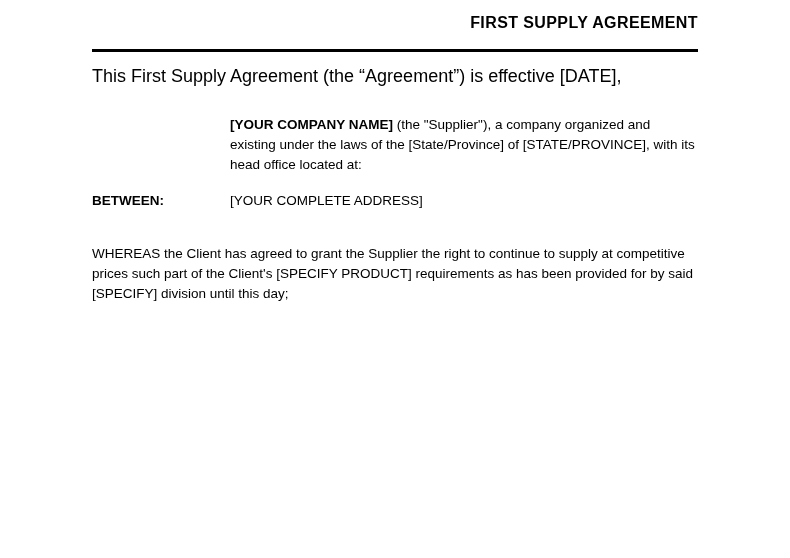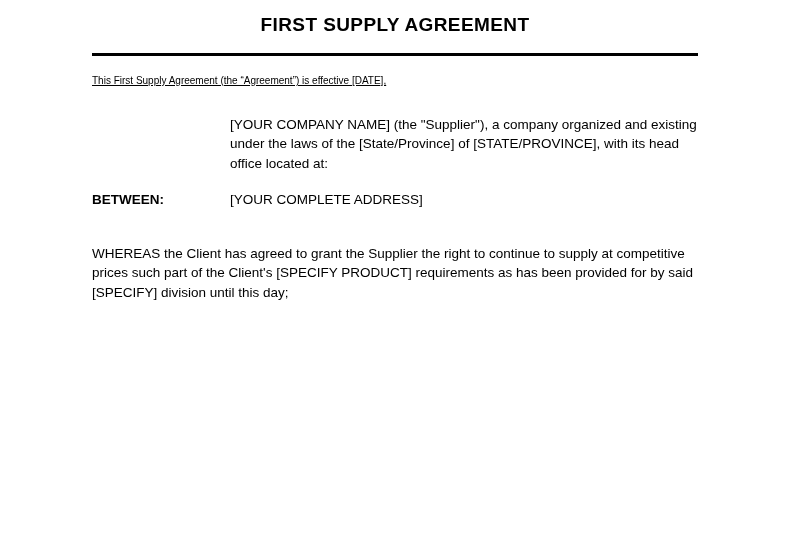--- a/index.html
+++ b/index.html
@@ -15,57 +15,56 @@
     overflow: hidden;
   }
   .page {
     position: relative;
     width: 790px;
     height: 558px;
     box-sizing: border-box;
     padding: 0 92px;
   }
   .doc-title {
-    text-align: center;
-    font-size: 19px;
+    text-align: right;
+    font-size: 16px;
     font-weight: bold;
     letter-spacing: 0.4px;
     margin: 14px 0 0 0;
     padding: 0;
   }
   .title-rule {
     height: 3px;
     background: #000000;
     margin: 17px 0 0 0;
   }
   .intro-line {
-    font-size: 10px;
+    font-size: 18px;
     line-height: 1.45;
-    margin: 18px 0 0 0;
-    text-decoration: underline;
+    margin: 11px 0 0 0;
   }
   .party-block {
     display: flex;
     align-items: flex-end;
     margin-top: 26px;
   }
   .party-label {
     width: 138px;
     flex: 0 0 138px;
     font-size: 13.5px;
     font-weight: bold;
     line-height: 1.45;
   }
   .party-body {
     flex: 1 1 auto;
     font-size: 13.5px;
     line-height: 1.47;
   }
   .party-body .strong {
-    font-weight: normal;
+    font-weight: bold;
   }
   .party-address {
     margin-top: 16px;
     font-size: 13.5px;
     line-height: 1.45;
   }
   .recitals {
     margin-top: 34px;
   }
   .recital {

